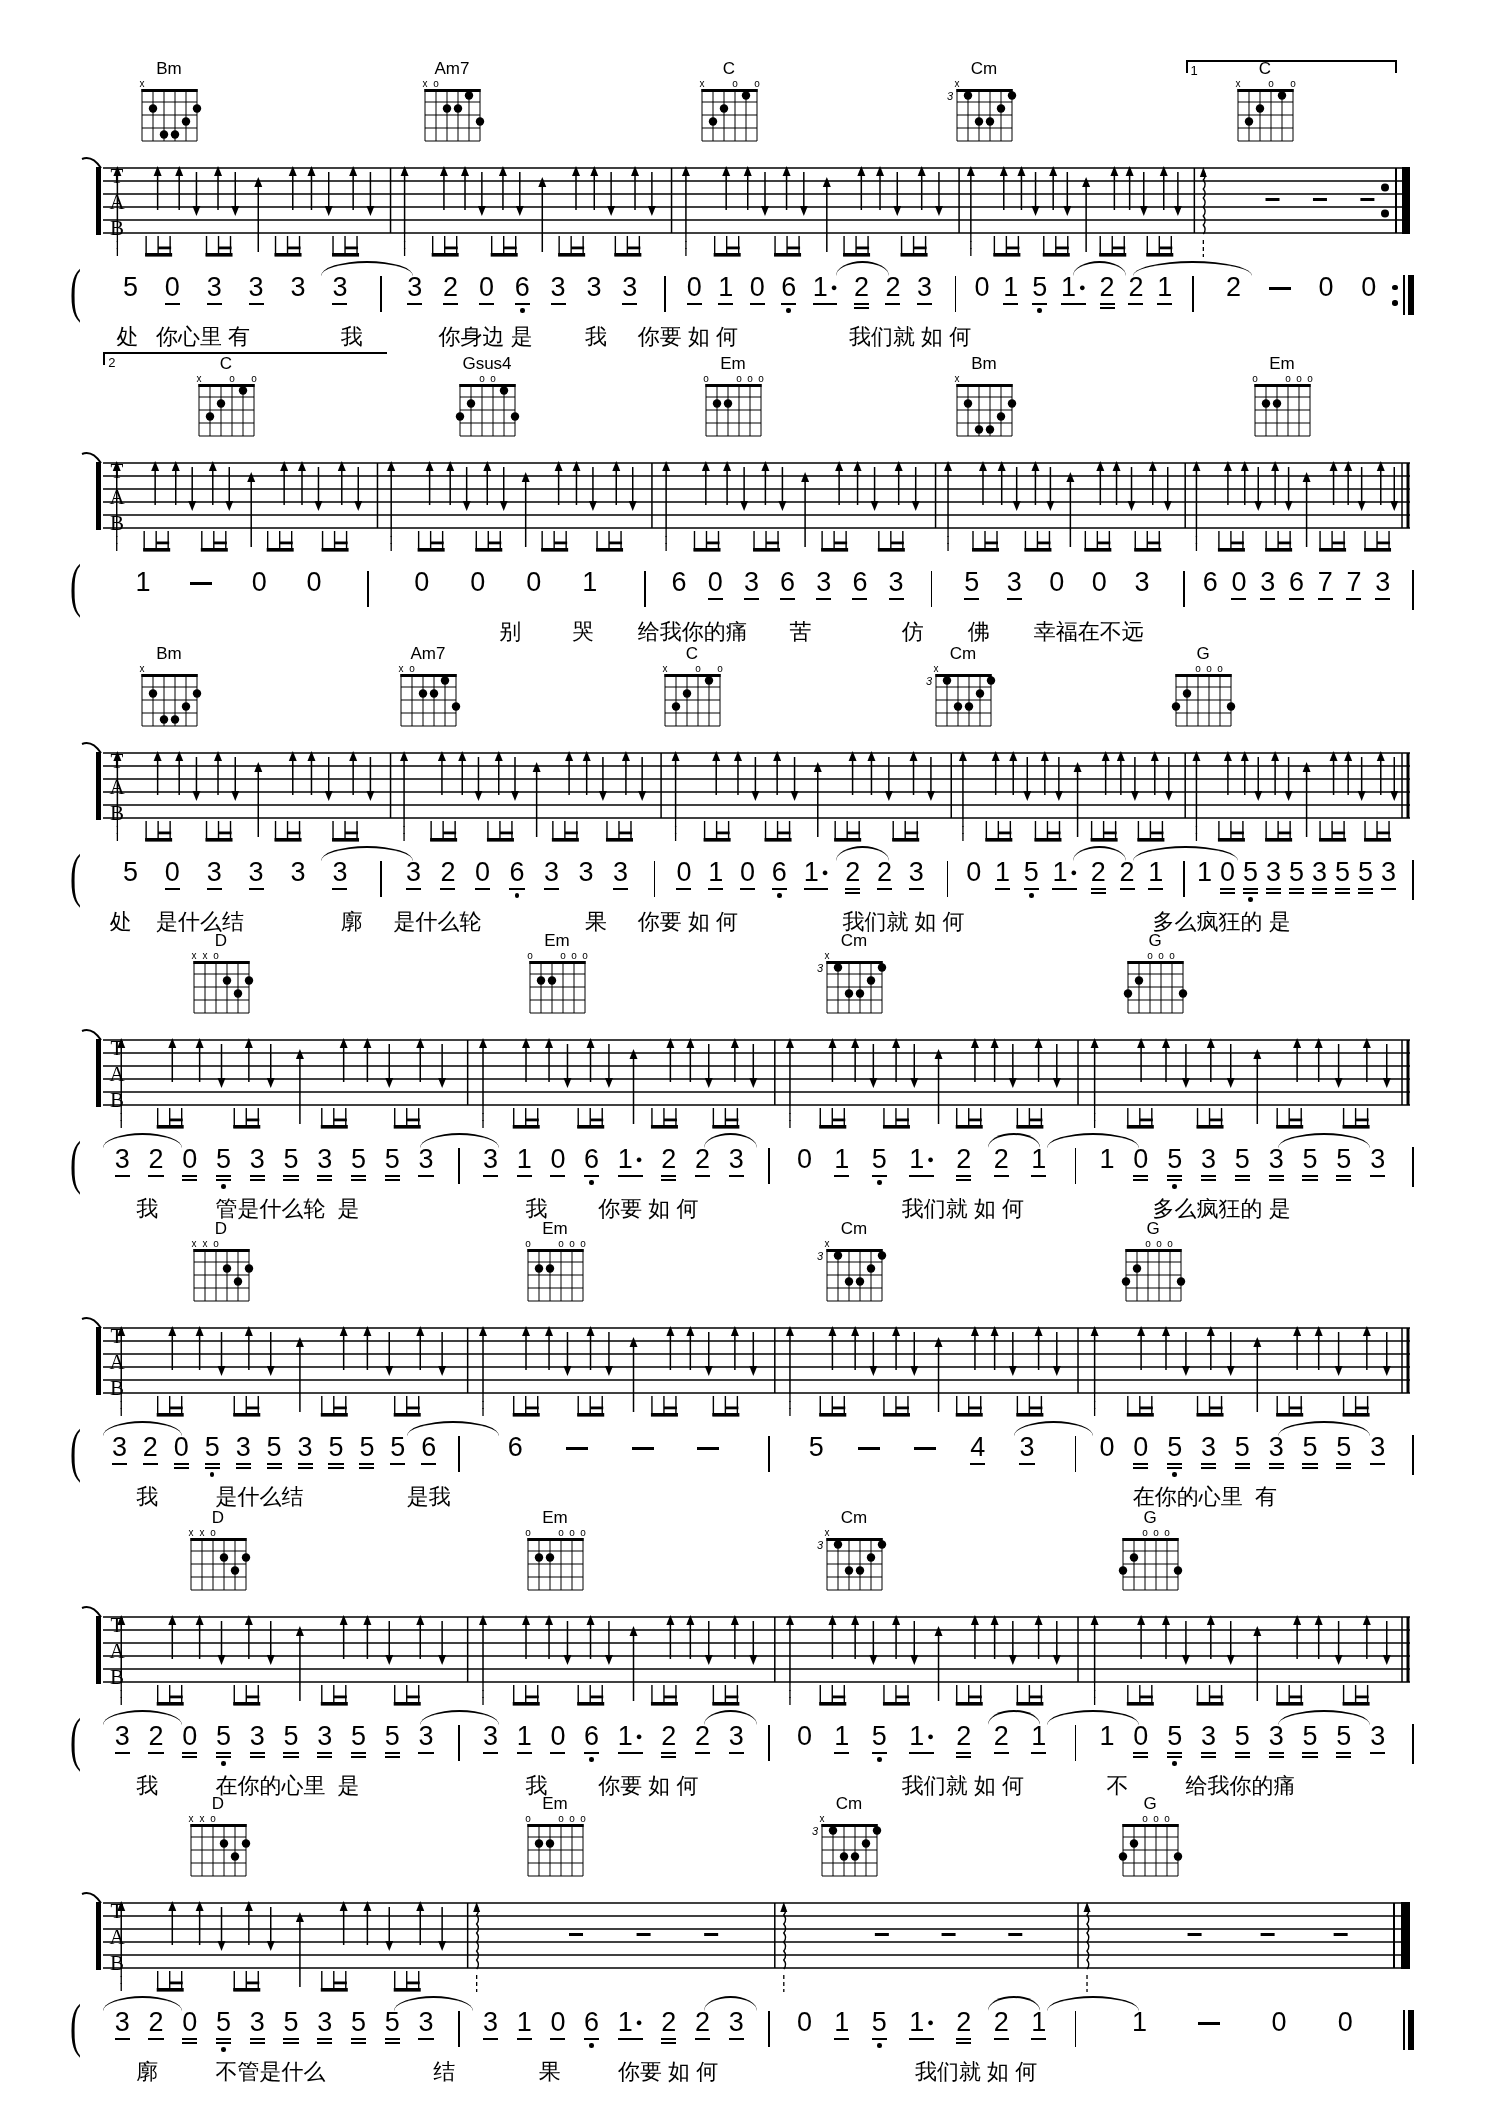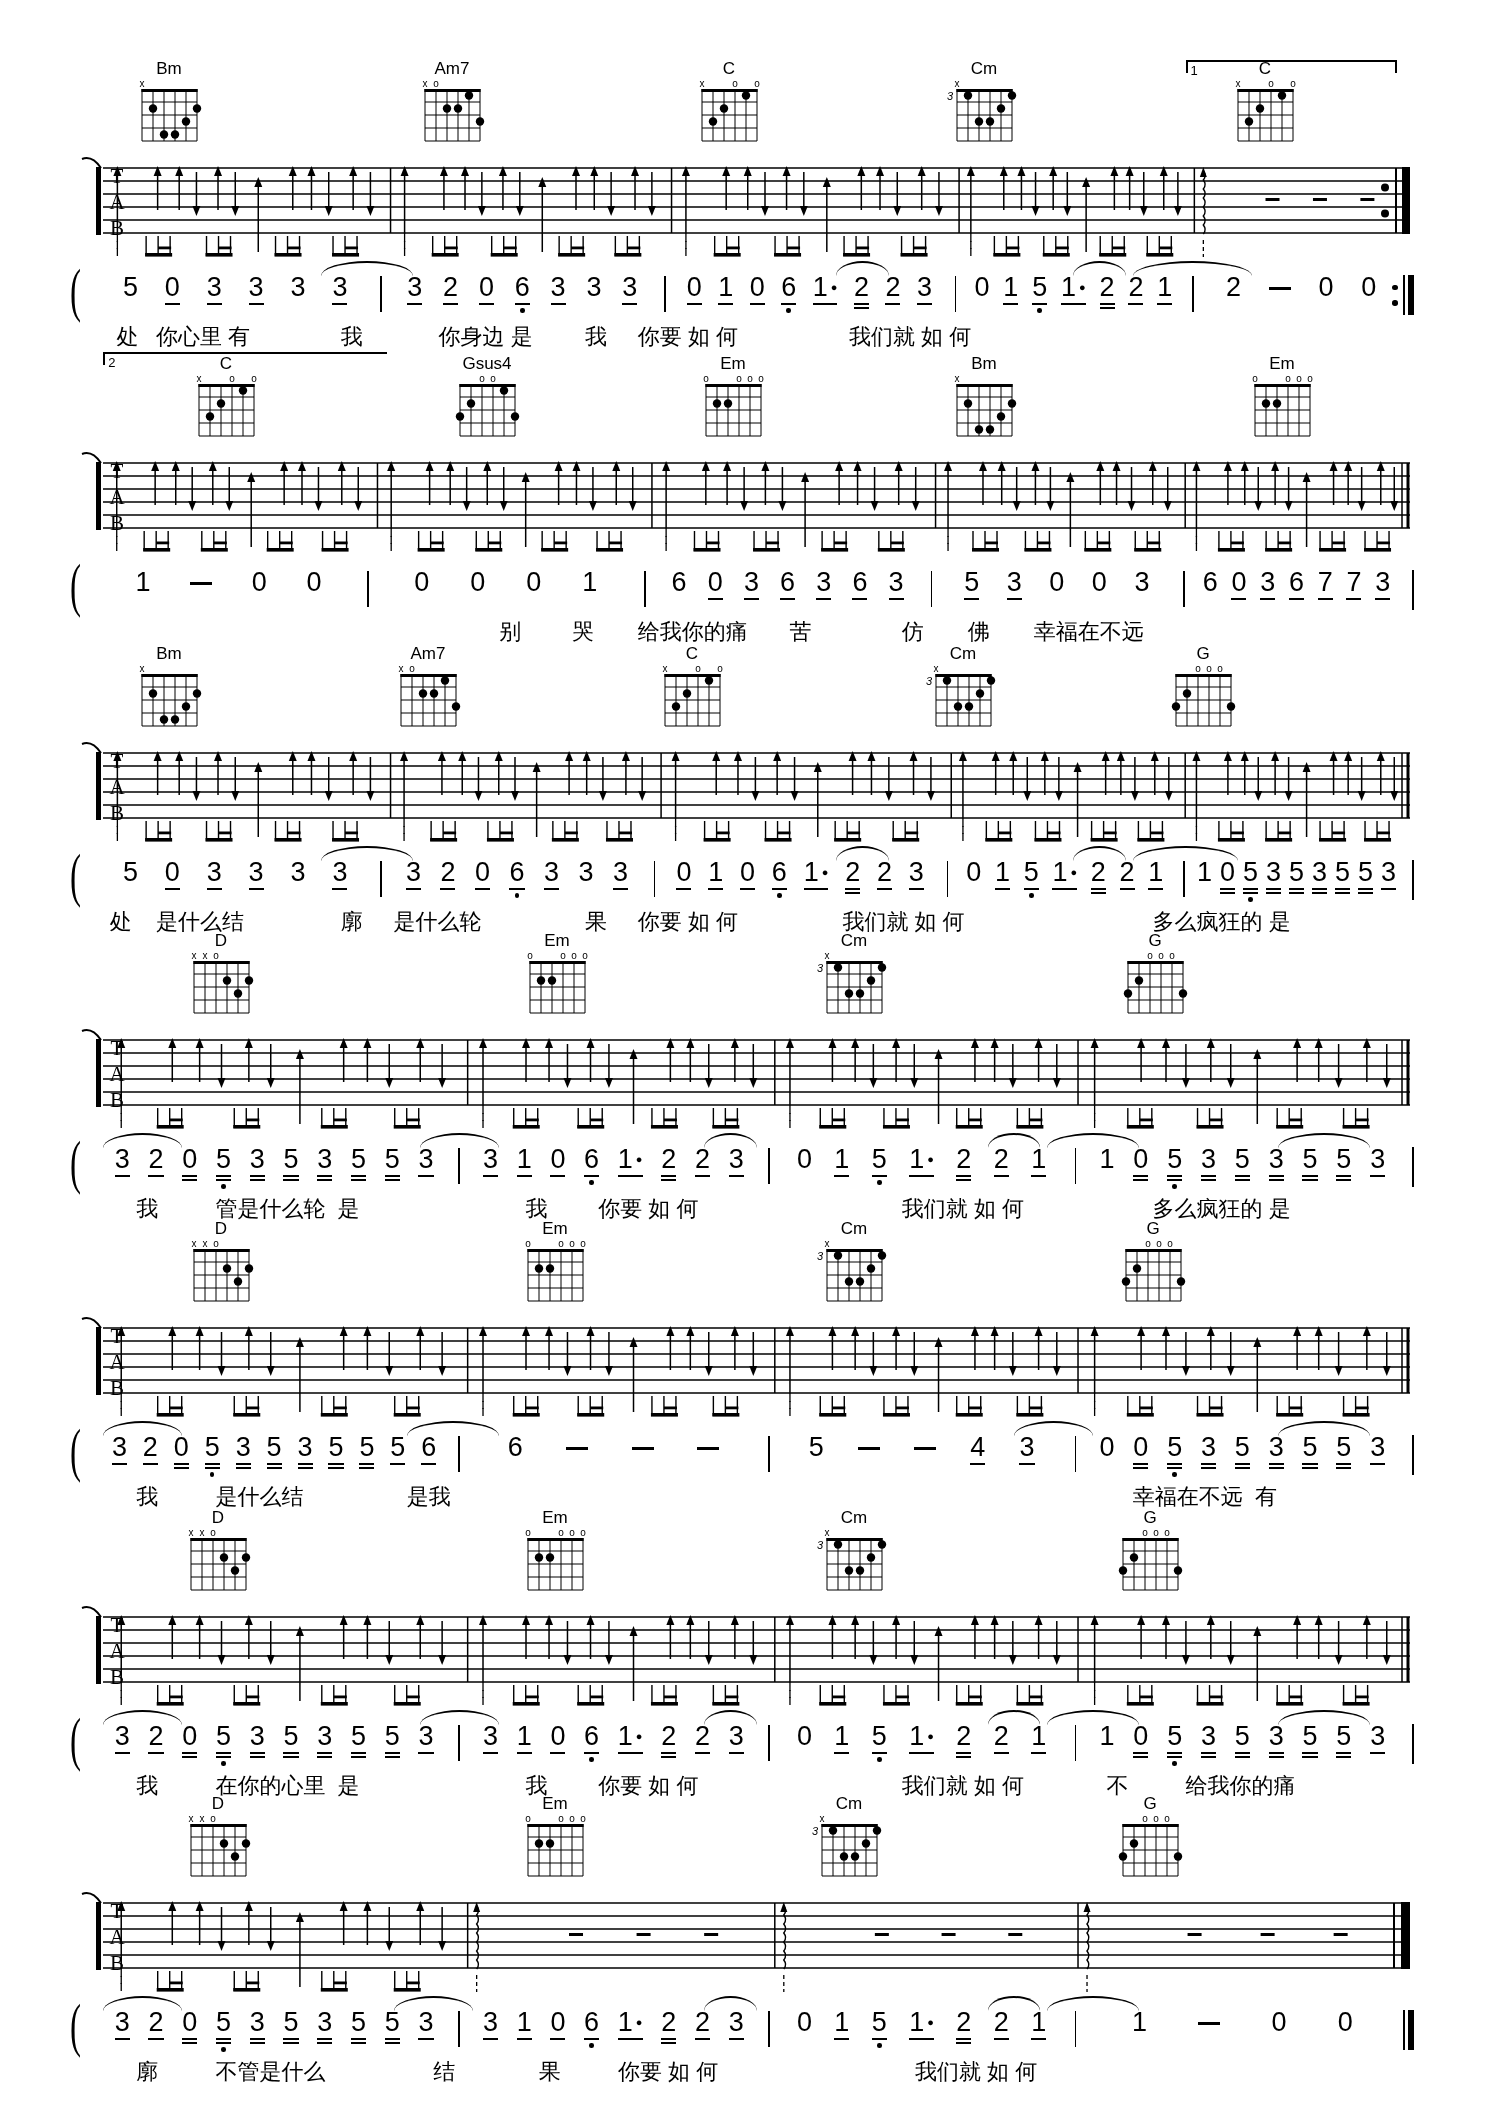--- a/index.html
+++ b/index.html
@@ -2743,21 +2743,21 @@
         <div class="nbar" style="left: 51.4%;"></div>
         <div class="nbar" style="left: 74.6%;"></div>
         <div class="nend">
           <div class="thin"></div>
         </div>
       </div>
       <div class="lyr">
         <span style="left: 3.5%;">我</span>
         <span style="left: 9.5%;">是什么结</span>
         <span style="left: 24%;">是我</span>
-        <span style="left: 79%;">幸福在不远  有</span>
+        <span style="left: 79%;">在你的心里  有</span>
       </div>
       <div class="arc" style="left: 1%; width: 6%; top: 201px;"></div>
       <div class="arc" style="left: 24%; width: 7%; top: 201px;"></div>
       <div class="arc" style="left: 70%; width: 6%; top: 201px;"></div>
       <div class="arc" style="left: 90%; width: 7%; top: 201px;"></div>
       <div class="lparen">(</div>
     </div>
     <div class="sys" style="top: 1509px;">
       <div class="chord" style="left: 6.9%;"><svg width="80" height="100" style="overflow: visible;">
           <text x="37" y="14" font-size="17" text-anchor="middle" font-family="Liberation Sans, sans-serif">D</text>

